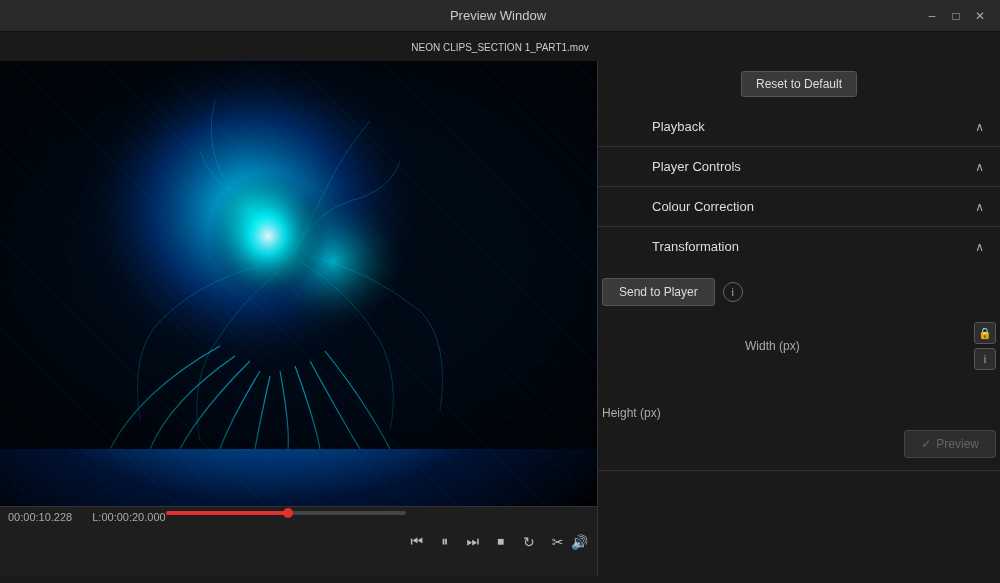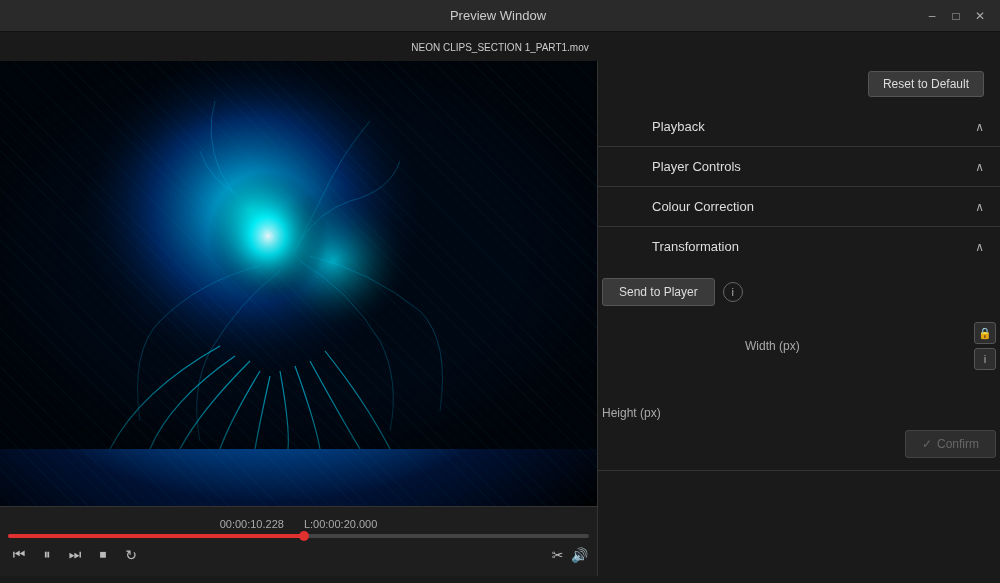--- a/index.html
+++ b/index.html
@@ -109,21 +109,20 @@
           rgba(0,200,255,0.03) 8px,
           rgba(0,200,255,0.03) 9px
         );
     }
 
     
     .controls-bar {
       height: 70px;
       background: #1e1e1e;
       display: flex;
-      flex-direction: column;
       justify-content: center;
       padding: 4px 8px;
       border-top: 1px solid #333;
     }
 
     .time-display {
       display: flex;
       justify-content: center;
       gap: 20px;
       font-size: 11px;
@@ -193,22 +192,22 @@
       background: #1a1a1a;
       display: flex;
       flex-direction: column;
       border-left: 1px solid #333;
       overflow-y: auto;
     }
 
     
     .reset-row {
       display: flex;
-      justify-content: flex-end;
-      padding: 10px 16px;
+      justify-content: center;
+      padding: 10px 24px;
     }
     .reset-btn {
       background: #3a3a3a;
       border: 1px solid #555;
       color: #ddd;
       padding: 5px 14px;
       font-size: 12px;
       cursor: pointer;
       border-radius: 3px;
     }
@@ -491,21 +490,21 @@
         <div style="display:flex;align-items:center;margin-bottom:10px;margin-top:36px;">
           <div class="dim-row" style="flex:1;margin-bottom:0;">
             <span class="dim-label">Height (px)</span>
           </div>
           <div style="width:28px;"></div>
         </div>
 
         <div class="confirm-row">
           <button class="confirm-btn">
             <span class="confirm-check">✓</span>
-            <span>Confirm</span>
+            <span>Preview</span>
           </button>
         </div>
 
       </div>
     </div>
 
   </div>
 
 </div>
 

